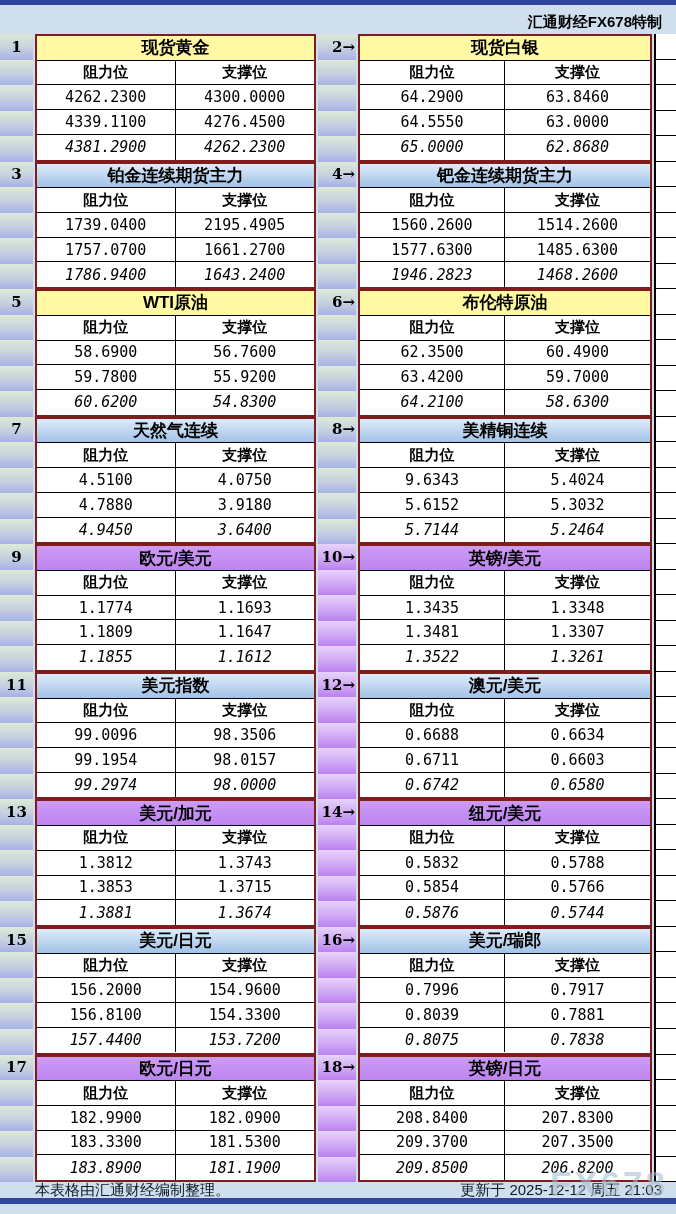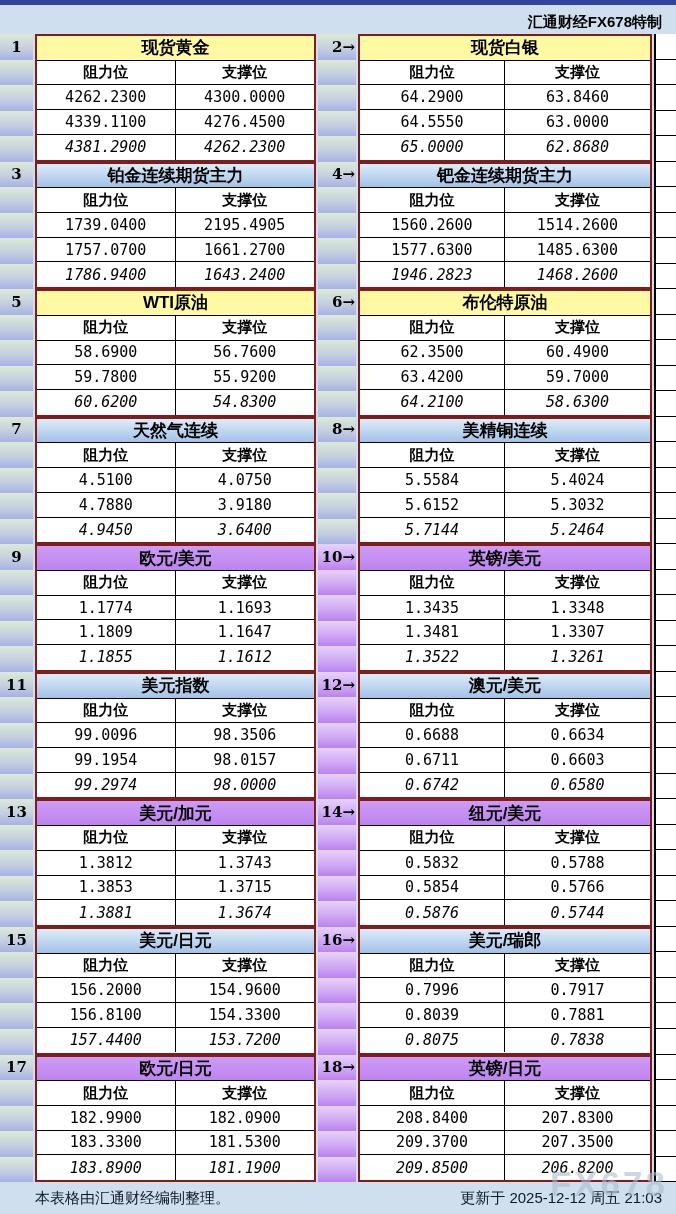--- a/index.html
+++ b/index.html
@@ -19,21 +19,21 @@
   .title{grid-column:1/3;display:flex;align-items:center;justify-content:center;font-weight:bold;font-size:17px;border-bottom:1px solid #000;color:#000;}
   .t-yellow{background:#fef9a2;}
   .t-blue{background:linear-gradient(180deg,#ddecf9 0%,#a2c2e7 100%);}
   .t-purple{background:linear-gradient(180deg,#cd9cf5 0%,#bd84ef 100%);}
   .hcell{display:flex;align-items:center;justify-content:center;font-weight:bold;font-size:15px;border-bottom:1px solid #000;background:#fff;color:#000;}
   .cfirst{border-right:1px solid #000;}
   .vcell{display:flex;align-items:center;justify-content:center;font-size:15px;font-family:"DejaVu Sans Mono",monospace;border-bottom:1px solid #000;background:#fff;color:#000;}
   .rlast{border-bottom:none;font-style:italic;}
   .edgecol{display:grid;grid-template-rows:repeat(5,1fr);border-left:2px solid #000;}
   .ecell{background:#fff;border-bottom:1px solid #000;}
-  .footer{height:32px;display:flex;align-items:center;justify-content:space-between;padding:0 14px 0 35px;font-size:15px;color:#101828;}
+  .footer{height:16px;display:flex;align-items:center;justify-content:space-between;padding:0 14px 0 35px;font-size:15px;color:#101828;}
   .watermark{position:absolute;right:8px;bottom:10px;font-size:35px;font-weight:bold;letter-spacing:3px;color:rgba(172,188,208,0.6);z-index:5;font-family:"Liberation Sans",sans-serif;}
 </style>
 </head>
 <body>
 
 <div class="page">
   <div class="bar-top"></div>
   <div class="brandrow">
     <span>汇通财经FX678特制</span>
   </div>
@@ -212,21 +212,21 @@
           </div>
       <div class="mcell s-green"></div>
       <div class="mcell s-green"></div>
       <div class="mcell s-green"></div>
       <div class="mcell s-green"></div>
     </div>
     <div class="tbl">
       <div class="title t-blue">美精铜连续</div>
       <div class="hcell cfirst">阻力位</div>
       <div class="hcell">支撑位</div>
-      <div class="vcell cfirst">5.5584</div>
+      <div class="vcell cfirst">9.6343</div>
       <div class="vcell">5.4024</div>
       <div class="vcell cfirst">5.6152</div>
       <div class="vcell">5.3032</div>
       <div class="vcell cfirst rlast">5.7144</div>
       <div class="vcell rlast">5.2464</div>
     </div>
     <div class="edgecol">
       <div class="ecell ecell-title t-blue"></div>
       <div class="ecell"></div>
       <div class="ecell"></div>

